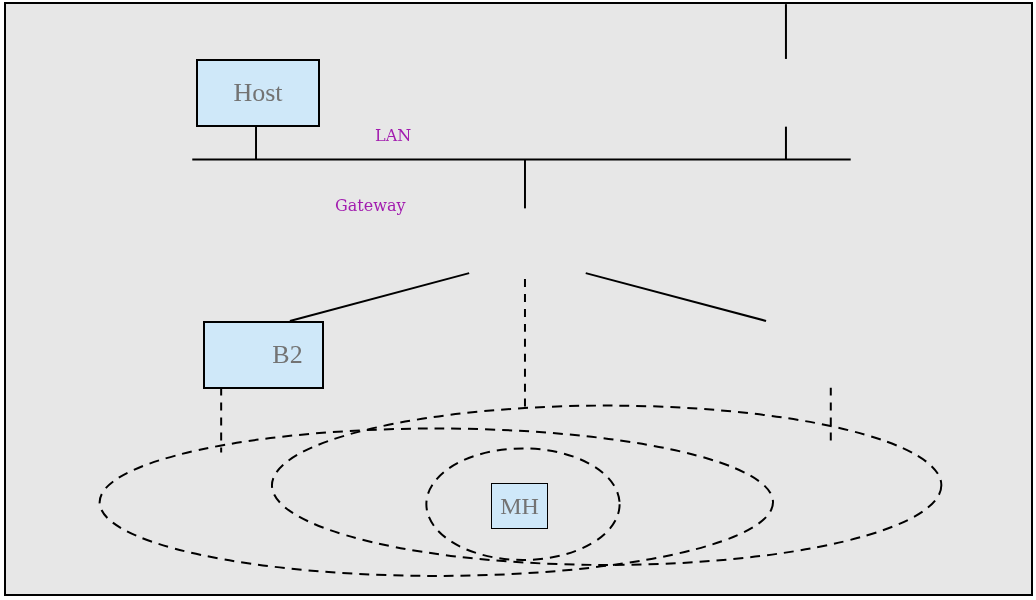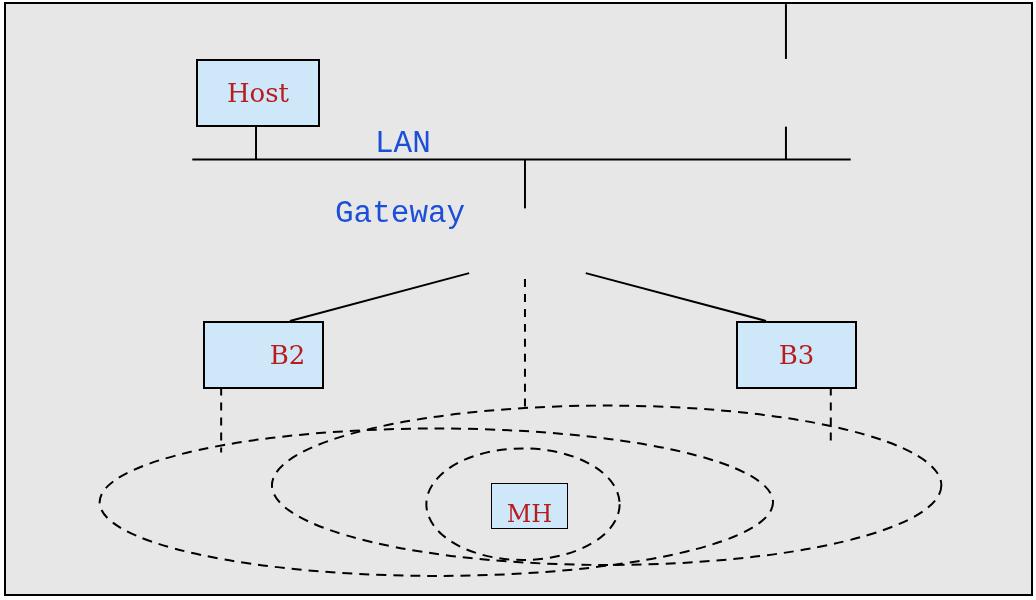--- a/index.html
+++ b/index.html
@@ -27,40 +27,40 @@
   }
   .node {
     position: absolute;
     background: #cfe8f9;
     border: 2px solid #000000;
     box-sizing: border-box;
     display: flex;
     align-items: center;
     justify-content: center;
     font-size: 26px;
-    color: #b91c1c;
+    color: #737373;
+    font-family: Liberation Serif, serif;
   }
   .node.small {
     font-size: 24px;
     border-width: 1px;
   }
   .floating-label {
     position: absolute;
-    font-size: 31px;
-    color: #1d4ed8;
+    font-size: 16px;
+    color: #a21caf;
     white-space: nowrap;
-    font-family: Liberation Mono, monospace;
   }
   
   .node-host   { left: 190px; top: 55px;  width: 124px; height: 68px; }
   .node-router { left: 724px; top: 55px;  width: 124px; height: 68px; }
   .node-b1     { left: 464px; top: 205px; width: 120px; height: 71px; }
   .node-b2     { left: 197px; top: 317px; width: 121px; height: 68px; padding-left: 48px; }
   .node-b3     { left: 730px; top: 317px; width: 121px; height: 68px; }
-  .node-mh     { left: 485px; top: 479px; width: 77px;  height: 46px; align-items: flex-end; }
+  .node-mh     { left: 485px; top: 479px; width: 57px;  height: 46px; }
   .label-lan     { left: 369px; top: 122px; }
   .label-gateway { left: 329px; top: 192px; }
 </style>
 </head>
 <body>
 
 <div class="canvas">
 
   <svg class="wires" viewBox="0 0 1029 592" aria-hidden="true">
 
@@ -84,23 +84,20 @@
   <div class="node node-host">
     <span>Host</span>
   </div>
 
 
 
   <div class="node node-b2">
     <span>B2</span>
   </div>
 
-  <div class="node node-b3">
-    <span>B3</span>
-  </div>
 
   <div class="node small node-mh">
     <span>MH</span>
   </div>
 
   <div class="floating-label label-lan">LAN</div>
   <div class="floating-label label-gateway">Gateway</div>
 
 </div>
 

